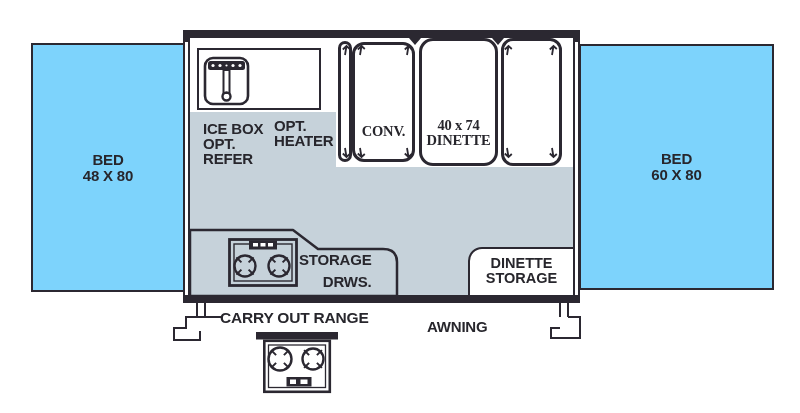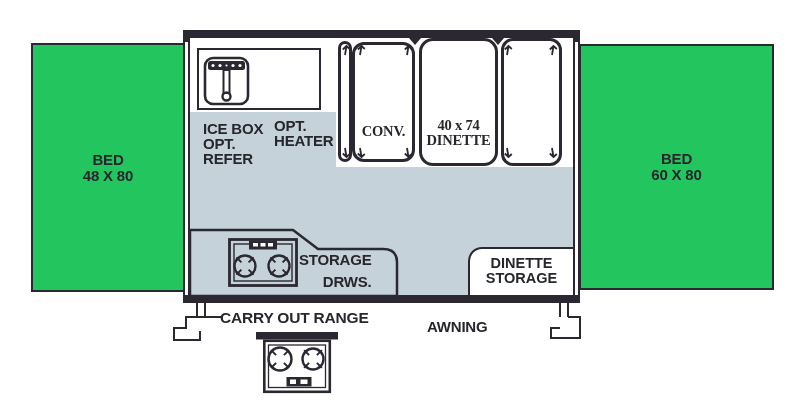--- a/index.html
+++ b/index.html
@@ -4,21 +4,21 @@
 <style>
   * { box-sizing: border-box; margin: 0; padding: 0; }
   html,body { background:#ffffff; }
   .canvas {
     position: relative; width: 800px; height: 413px; background:#ffffff;
     font-family: "Liberation Sans", sans-serif; font-weight: bold;
     color: #27262c; overflow: hidden;
   }
   .abs { position: absolute; }
   .bed {
-    border: 2px solid #2b2831; background:#22c55e;
+    border: 2px solid #2b2831; background:#7dd3fc;
     display:flex; flex-direction:column; align-items:center; justify-content:center;
     text-align:center; font-size:15px; line-height:16px; letter-spacing:-0.2px;
   }
   .mainbody { position:absolute; left:183px; top:30px; width:397px; height:273px; }
   .interior { position:absolute; left:5px; top:6px; width:387px; height:261px; background:#c6d2da; }
   .wall { position:absolute; top:0; width:7px; height:273px; background:#ffffff; }
   .wallL { left:0; border-left:2.5px solid #2b2831; border-right:2px solid #2b2831; }
   .wallR { right:0; border-right:2.5px solid #2b2831; border-left:2px solid #2b2831; }
   .bar { position:absolute; left:0; width:397px; height:8px; background:#2b2831; }
   .flare { position:absolute; width:7px; height:12px; background:#2b2831; }

